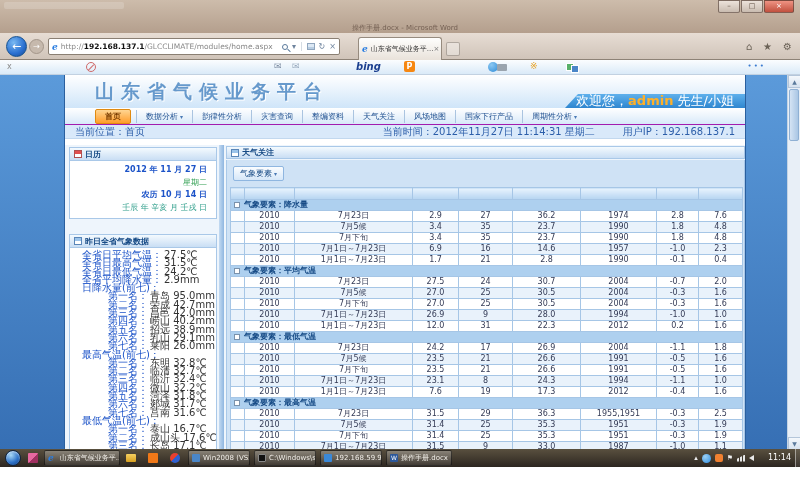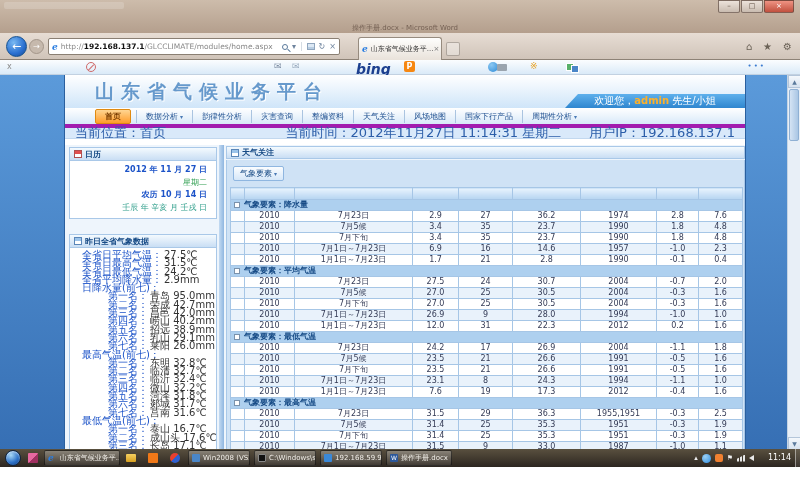--- a/index.html
+++ b/index.html
@@ -31,42 +31,42 @@
   .newtab{position:absolute;left:446px;top:9px;width:14px;height:14px;background:rgba(255,255,255,.35);border:1px solid rgba(120,110,100,.5);border-radius:2px}
   .chrome-right{position:absolute;right:8px;top:8px;display:flex;gap:11px;font-size:10px;color:#6b6257}
 
   
   .toolbar{position:absolute;top:60px;left:0;width:800px;height:15px;background:linear-gradient(#fbfdff,#daeaf8);border-bottom:1px solid #c2d1e1;font-size:8px}
   .tb-close{position:absolute;left:7px;top:2px;color:#8a8a8a}
   .block{position:absolute;left:86px;top:2px;width:10px;height:10px;border:1px solid #cf6a6a;border-radius:50%}
   .block:after{content:"";position:absolute;left:0;top:4px;width:8px;height:1px;background:#cf6a6a;transform:rotate(-45deg)}
   .mail1{position:absolute;left:274px;top:1px;color:#7a8aa0;font-size:9px}
   .mail2{position:absolute;left:292px;top:1px;color:#96a8bc;font-size:9px}
-  .bing{position:absolute;left:356px;top:1px;font-weight:bold;font-style:italic;color:#1b3f8f;font-size:14px}
+  .bing{position:absolute;left:356px;top:1px;font-weight:bold;font-style:italic;color:#1b3f8f;font-size:10px}
   .ptile{position:absolute;left:404px;top:1px;width:11px;height:11px;background:#f68712;border-radius:2px;color:#fff;font-size:8px;font-weight:bold;text-align:center;line-height:11px}
   .cam-dot{position:absolute;left:488px;top:2px;width:10px;height:10px;border-radius:50%;background:radial-gradient(circle at 35% 30%,#8cc8f2,#2e8cd8)}
   .cam-box{position:absolute;left:497px;top:4px;width:10px;height:7px;background:#9aa4ae;border-radius:1px}
   .paw{position:absolute;left:530px;top:1px;color:#e8a020;font-size:9px}
   .gal1{position:absolute;left:566px;top:3px;width:8px;height:8px;background:#58b06a;border:1px solid #fff}
   .gal2{position:absolute;left:571px;top:5px;width:8px;height:8px;background:#4a86c8;border:1px solid #fff}
   .tb-dots{position:absolute;right:34px;top:2px;color:#3a7ad0;letter-spacing:2px;font-size:7px}
 
   
   .page{position:absolute;top:75px;left:0;width:800px;height:375px;background:linear-gradient(180deg,#5b9ada,#366fb4);overflow:hidden}
   .content{position:absolute;left:64px;top:0;width:682px;height:375px;background:#fff;border-left:1px solid #2a5f9e;border-right:1px solid #2a5f9e}
   .banner{position:absolute;left:0;top:0;width:100%;height:33px;background:linear-gradient(#ffffff,#cfe5f9)}
   .site-title{position:absolute;left:30px;top:4px;font-size:19px;font-weight:bold;color:#6699cc;letter-spacing:7px;text-shadow:1px 1px 0 #fff;white-space:nowrap}
-  .ribbon{position:absolute;right:0;top:19px;width:180px;height:14px;background:linear-gradient(#5eb0ec,#2f86cf);clip-path:polygon(13px 0,100% 0,100% 100%,0 100%);color:#fff;font-size:10px;line-height:14px;text-align:center;white-space:nowrap}
+  .ribbon{position:absolute;right:0;top:19px;width:180px;height:14px;background:linear-gradient(#5eb0ec,#2f86cf);clip-path:polygon(13px 0,100% 0,100% 100%,0 100%);color:#fff;font-size:13px;line-height:14px;text-align:center;white-space:nowrap}
   .ribbon .user{color:#ffb028;font-weight:bold}
   .navbar{position:absolute;left:0;top:33px;width:100%;height:16px;background:linear-gradient(#ffffff,#d8e9f9);display:flex;align-items:center;padding-left:30px;font-size:8px;color:#1d4e8f;white-space:nowrap}
   .nav-item{padding:1px 9px;display:flex;align-items:center;gap:2px;cursor:default}
   .nav-item+.nav-item{border-left:1px solid #aac4e0}
   .nav-item.active{background:linear-gradient(#ffd592,#ff9c2a);border:1px solid #e08a10;border-radius:2px;color:#7a3c00;font-weight:bold;margin-right:5px}
   .caret{font-size:6px;color:#4a7ab5}
-  .breadcrumb{position:absolute;left:0;top:49px;width:100%;height:15px;background:#d9e9fa;border-top:4px solid #a21caf;border-bottom:1px solid #c2d8ef;display:flex;align-items:center;font-size:13px;color:#2c5ea9;padding:0 10px;white-space:nowrap}
+  .breadcrumb{position:absolute;left:0;top:49px;width:100%;height:15px;background:#d9e9fa;border-top:1px solid #a21caf;border-bottom:1px solid #c2d8ef;display:flex;align-items:center;font-size:10px;color:#2c5ea9;padding:0 10px;white-space:nowrap}
   .bc-right{margin-left:auto;display:flex;gap:28px}
   .pbody{position:absolute;left:0;top:70px;width:100%;height:311px;background:#eef5fc;overflow:hidden}
 
   
   .sidebar{position:absolute;left:4px;top:1px;width:148px;height:310px}
   .panel{border:1px solid #a9c8e8;background:#fff}
   .phead{height:13px;background:linear-gradient(#f4fafe,#c9def4);border-bottom:1px solid #a9c8e8;display:flex;align-items:center;padding:0 4px;font-size:8px;font-weight:bold;color:#164a85;gap:3px;white-space:nowrap}
   .ic-cal{width:8px;height:8px;border:1px solid #b05050;background:linear-gradient(#e05050 0 3px,#fff 3px)}
   .ic-doc{width:8px;height:8px;border:1px solid #5a86b8;background:linear-gradient(#9cc4ea 0 3px,#fff 3px)}
   .panel1{position:absolute;left:0;top:1px;width:148px;height:72px}

